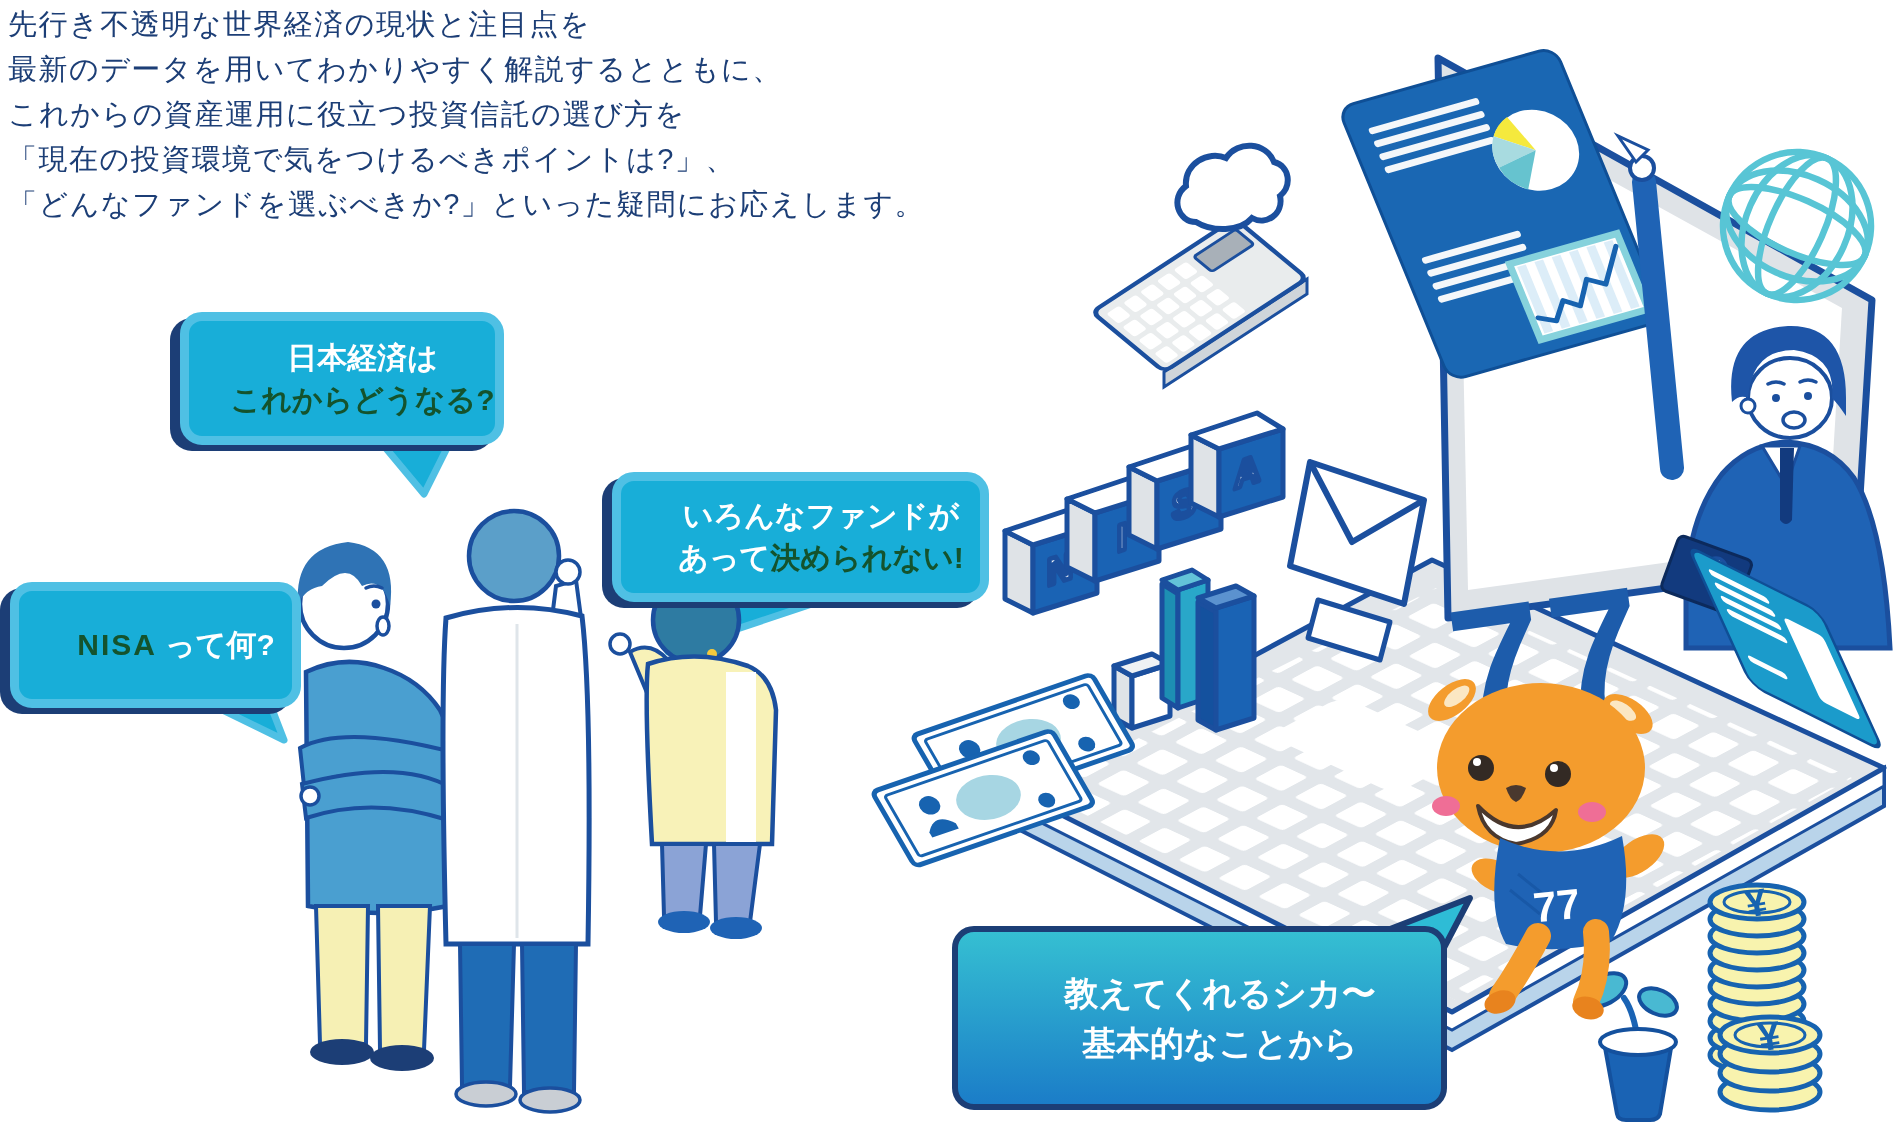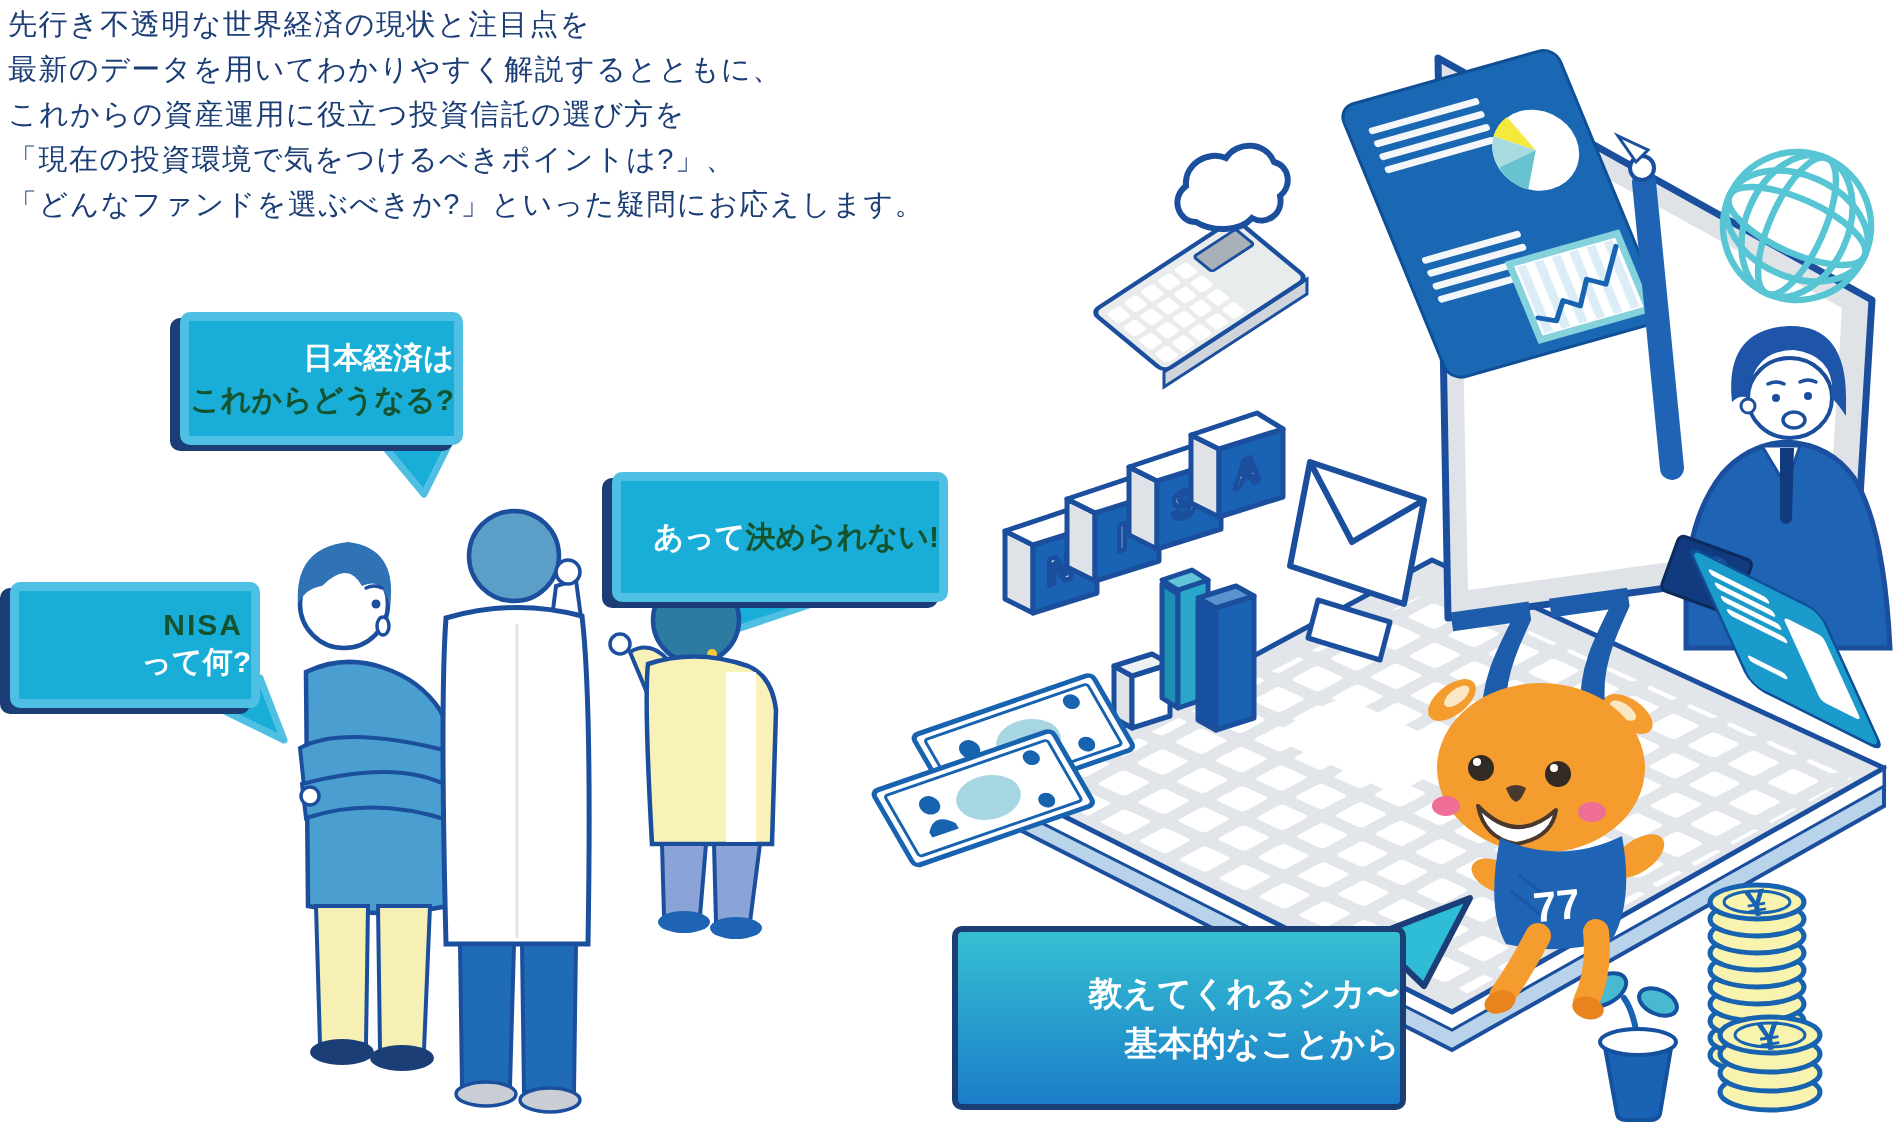--- a/index.html
+++ b/index.html
@@ -4,26 +4,26 @@
 <style>
   html,body{margin:0;padding:0;background:#fff;}
   #canvas{position:relative;width:1894px;height:1122px;background:#ffffff;overflow:hidden;
           font-family:"Liberation Sans","DejaVu Sans",sans-serif;}
   #illustration{position:absolute;left:0;top:0;z-index:1;}
   
   #intro{position:absolute;left:8px;top:2px;width:920px;z-index:2;
          color:#1c3e76;font-size:29px;font-weight:normal;line-height:45px;letter-spacing:1.5px;}
   
   .bubble{position:absolute;z-index:2;display:flex;flex-direction:column;justify-content:center;
-          align-items:flex-end;text-align:center;font-weight:bold;border-radius:10px;color:#fff;}
+          align-items:center;text-align:center;font-weight:bold;border-radius:22px;color:#fff;padding-left:41px;}
   .bubble.cyan{background:#18aed8;border:9px solid #4fc0e4;box-shadow:-10px 6px 0 0 #1c3e76;}
   .yl{color:#14532d;}
   #bubble-japan{left:180px;top:312px;width:265px;height:115px;font-size:30px;line-height:42px;}
   #bubble-funds{left:612px;top:472px;width:318px;height:112px;font-size:30px;line-height:42px;}
-  #bubble-nisa{left:10px;top:582px;width:232px;height:108px;font-size:30px;flex-direction:column;}
+  #bubble-nisa{left:10px;top:582px;width:232px;height:108px;font-size:30px;flex-direction:row;}
   #bubble-nisa .yl{margin-right:8px;letter-spacing:2px;}
   #bubble-expert{left:952px;top:926px;width:442px;height:172px;font-size:34px;line-height:50px;
                  background:linear-gradient(180deg,#35bfd2,#1b7dc8);border:6px solid #1c3e76;}
 </style>
 </head>
 <body>
 
 <div id="canvas">
 
 <svg id="illustration" width="1894" height="1122" viewBox="0 0 1894 1122">
@@ -344,20 +344,21 @@
   <div>「現在の投資環境で気をつけるべきポイントは?」、</div>
   <div>「どんなファンドを選ぶべきか?」といった疑問にお応えします。</div>
 </div>
 
 <div id="bubble-japan" class="bubble cyan">
   <div>日本経済は</div>
   <div class="yl">これからどうなる?</div>
 </div>
 
 <div id="bubble-funds" class="bubble cyan">
+  <div>いろんなファンドが</div>
   <div>
     <span>あって</span><span class="yl">決められない!</span>
   </div>
 </div>
 
 <div id="bubble-nisa" class="bubble cyan">
   <span class="yl">NISA</span>
   <span>って何?</span>
 </div>
 

